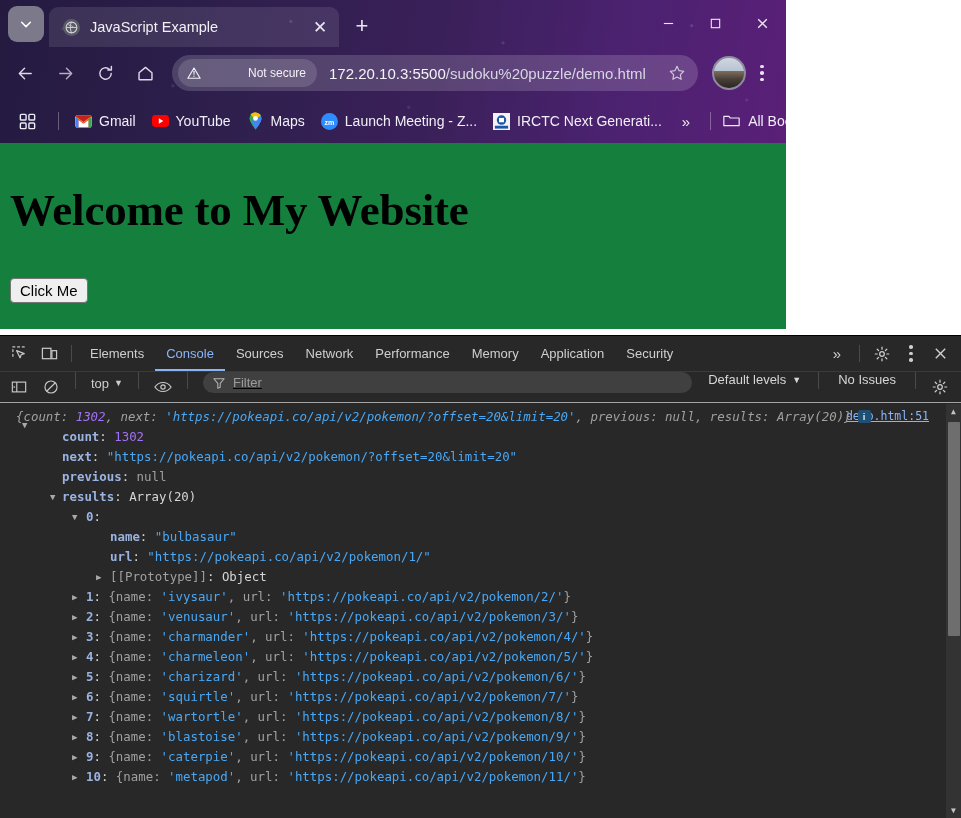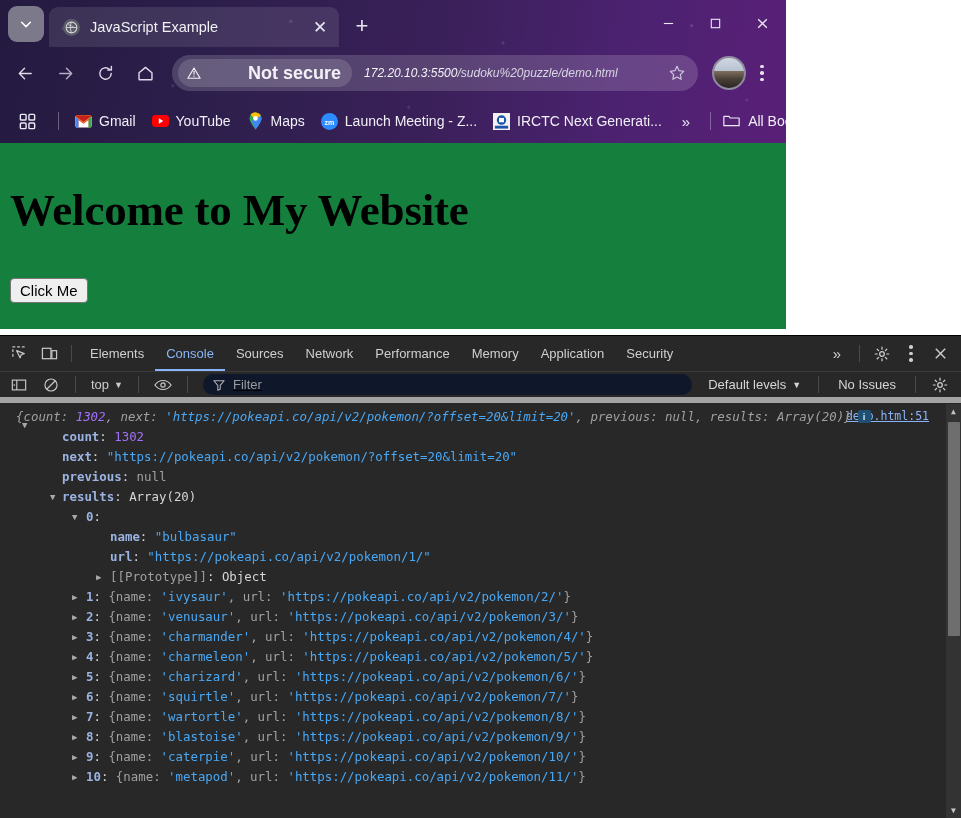--- a/index.html
+++ b/index.html
@@ -84,23 +84,23 @@
     flex: 1; height: 36px; background: rgba(255,255,255,0.16);
     border-radius: 18px; margin: 0 8px 0 6px;
     display: flex; align-items: center; padding: 0 4px 0 6px; gap: 8px;
     cursor: text; min-width: 0;
   }
   .notsecure {
     display: flex; align-items: center; gap: 7px;
     background: rgba(255,255,255,0.14); border-radius: 16px;
     height: 28px; padding: 0 11px 0 9px; flex: none; cursor: pointer;
   }
-  .notsecure-txt { color: #f3f1f8; font-size: 18px; font-weight: bold; padding-left: 40px; }
-  .url { color: #d9d6e4; font-size: 12px; white-space: nowrap; flex: 1;
-         overflow: hidden; padding-left: 4px; font-style: italic; }
+  .notsecure-txt { color: #f3f1f8; font-size: 12px; font-weight: normal; padding-left: 40px; }
+  .url { color: #d9d6e4; font-size: 15px; white-space: nowrap; flex: 1;
+         overflow: hidden; padding-left: 4px; }
   .url .host { color: #f4f3f8; }
   .star { width: 34px; height: 34px; border-radius: 50%; flex: none;
           display:flex; align-items:center; justify-content:center; cursor:pointer;}
   .avatar {
     width: 34px; height: 34px; border-radius: 50%; flex: none; cursor: pointer;
     background:
       linear-gradient(180deg, #cfd6e0 0%, #b9c4d2 42%, #7d6a5c 45%, #4a4038 70%, #2a2420 100%);
     border: 2px solid #8e8aa0; overflow: hidden; margin-left: 4px;
   }
   .kebab { width: 28px; height: 36px; display: flex; flex-direction: column;
@@ -156,29 +156,29 @@
   }
   .dt-vsep { width: 1px; height: 17px; background: #4a4a4a; margin: 0 7px; flex: none; }
   .dt-tab {
     font-size: 13px; color: #cfcfcf; padding: 0 11px; height: 35px;
     display: flex; align-items: center; cursor: pointer; white-space: nowrap;
   }
   .dt-tab.active { color: #8ab4f8; box-shadow: inset 0 -2px 0 #8ab4f8; }
   .dt-tabbar-right { margin-left: auto; display: flex; align-items: center; padding-right: 6px; }
 
   .dt-toolbar {
-    height: 31px; display: flex; align-items: center;
-    border-bottom: 6px solid #a3a3a3; padding: 0 6px 0 4px; gap: 2px;
+    height: 31px; display: flex; align-items: flex-start;
+    border-bottom: 1px solid #a3a3a3; padding: 0 6px 0 4px; gap: 2px;
   }
   .ctx-select {
     display: flex; align-items: center; gap: 5px; color: #ccc;
     font-size: 13px; padding: 0 6px; height: 22px; cursor: pointer;
   }
   .filter-box {
-    flex: 1; height: 21px; background: #0f172a; border-radius: 11px;
+    flex: 1; height: 21px; background: #404040; border-radius: 11px;
     display: flex; align-items: center; gap: 8px; padding: 0 10px;
     margin: 0 6px; cursor: text; min-width: 40px; text-decoration: underline;
   }
   .filter-ph { color: #9b9b9b; font-size: 13px; }
   .levels {
     display: flex; align-items: center; gap: 6px; color: #d6d6d6;
     font-size: 13px; padding: 0 8px; cursor: pointer; white-space: nowrap;
   }
   .noissues { color: #d6d6d6; font-size: 13px; padding: 0 10px; cursor: pointer; white-space: nowrap;}
 

